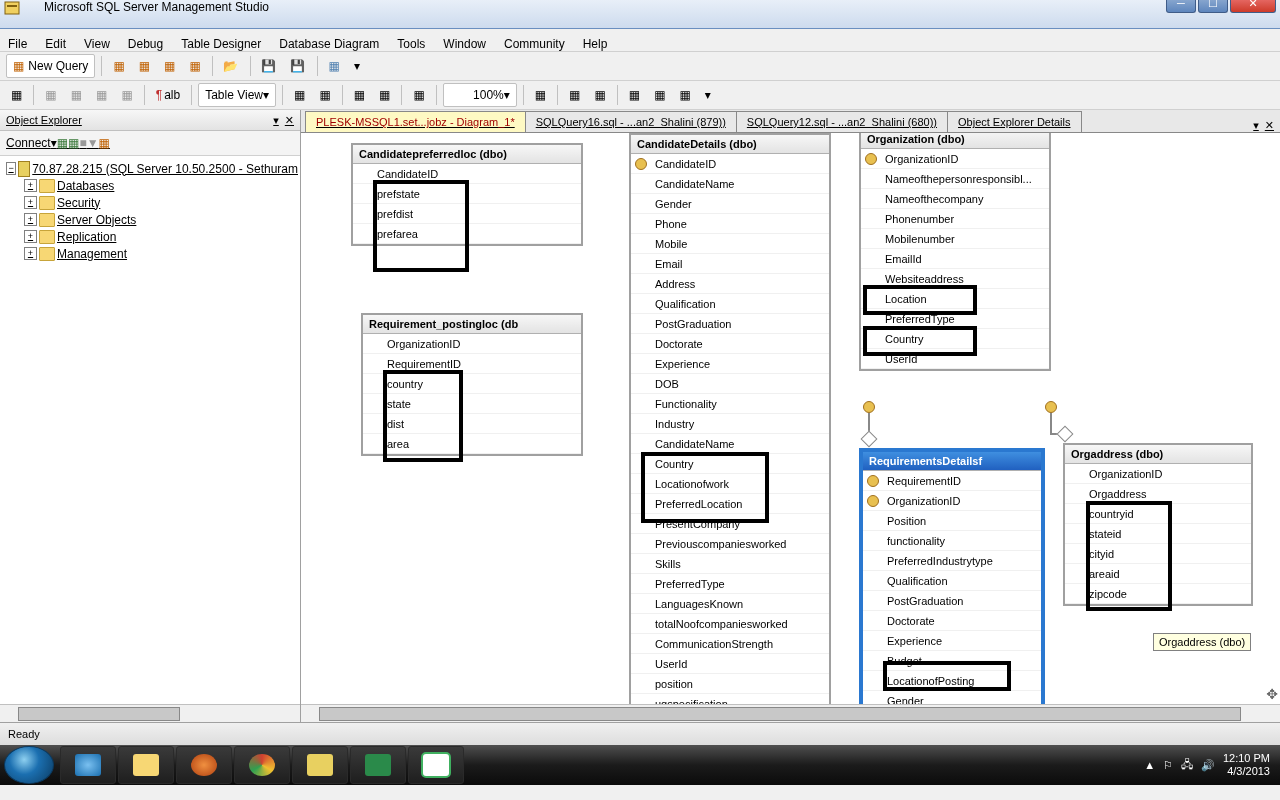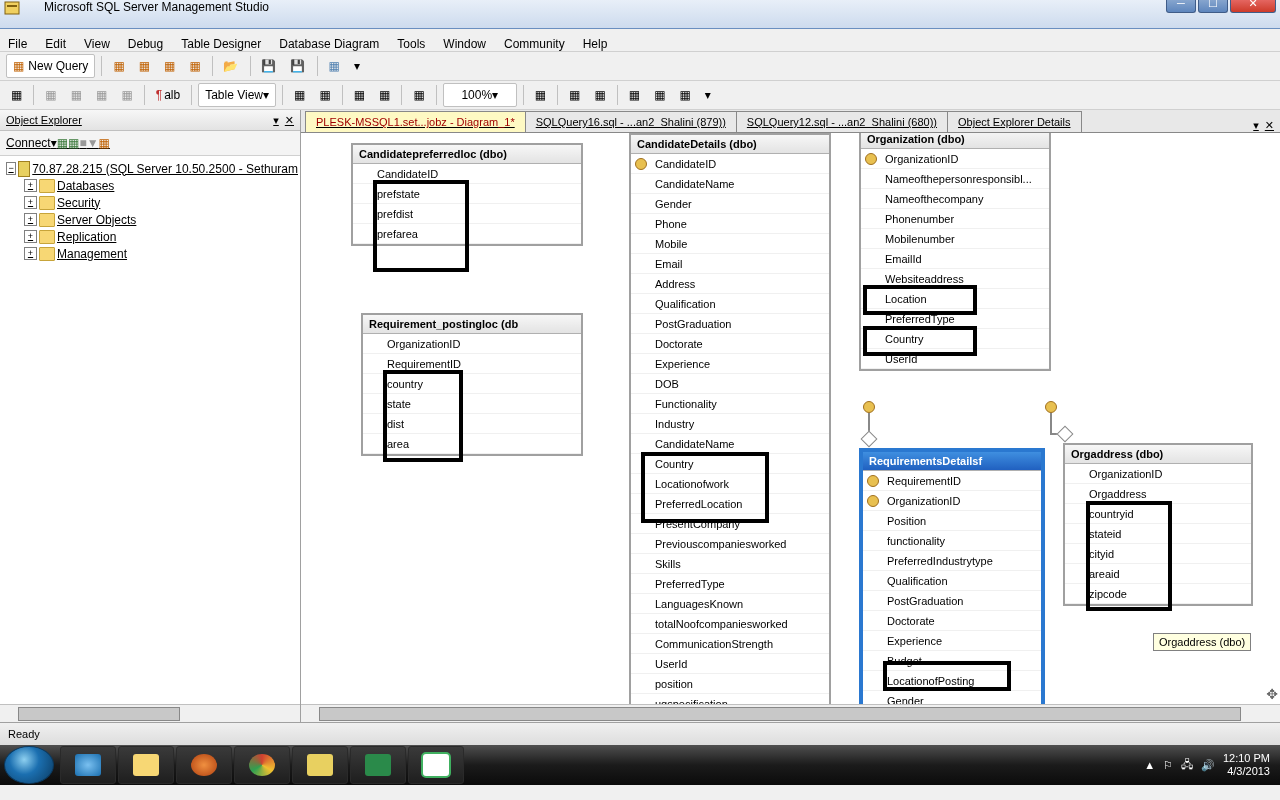--- a/index.html
+++ b/index.html
@@ -137,21 +137,21 @@
   <div class="tb-btn text"><span>Table View</span> ▾</div>
   <div class="tb-sep"></div>
   <div class="tb-btn">▦</div>
   <div class="tb-btn">▦</div>
   <div class="tb-sep"></div>
   <div class="tb-btn">▦</div>
   <div class="tb-btn">▦</div>
   <div class="tb-sep"></div>
   <div class="tb-btn">▦</div>
   <div class="tb-sep"></div>
-  <div class="tb-btn text" style="width:60px;justify-content:center;">
+  <div class="tb-btn text" style="width:60px;justify-content:flex-end;">
       <span>100%</span>
       <span>▾</span>
     </div>
   <div class="tb-sep"></div>
   <div class="tb-btn">▦</div>
   <div class="tb-sep"></div>
   <div class="tb-btn">▦</div>
   <div class="tb-btn">▦</div>
   <div class="tb-sep"></div>
   <div class="tb-btn">▦</div>

